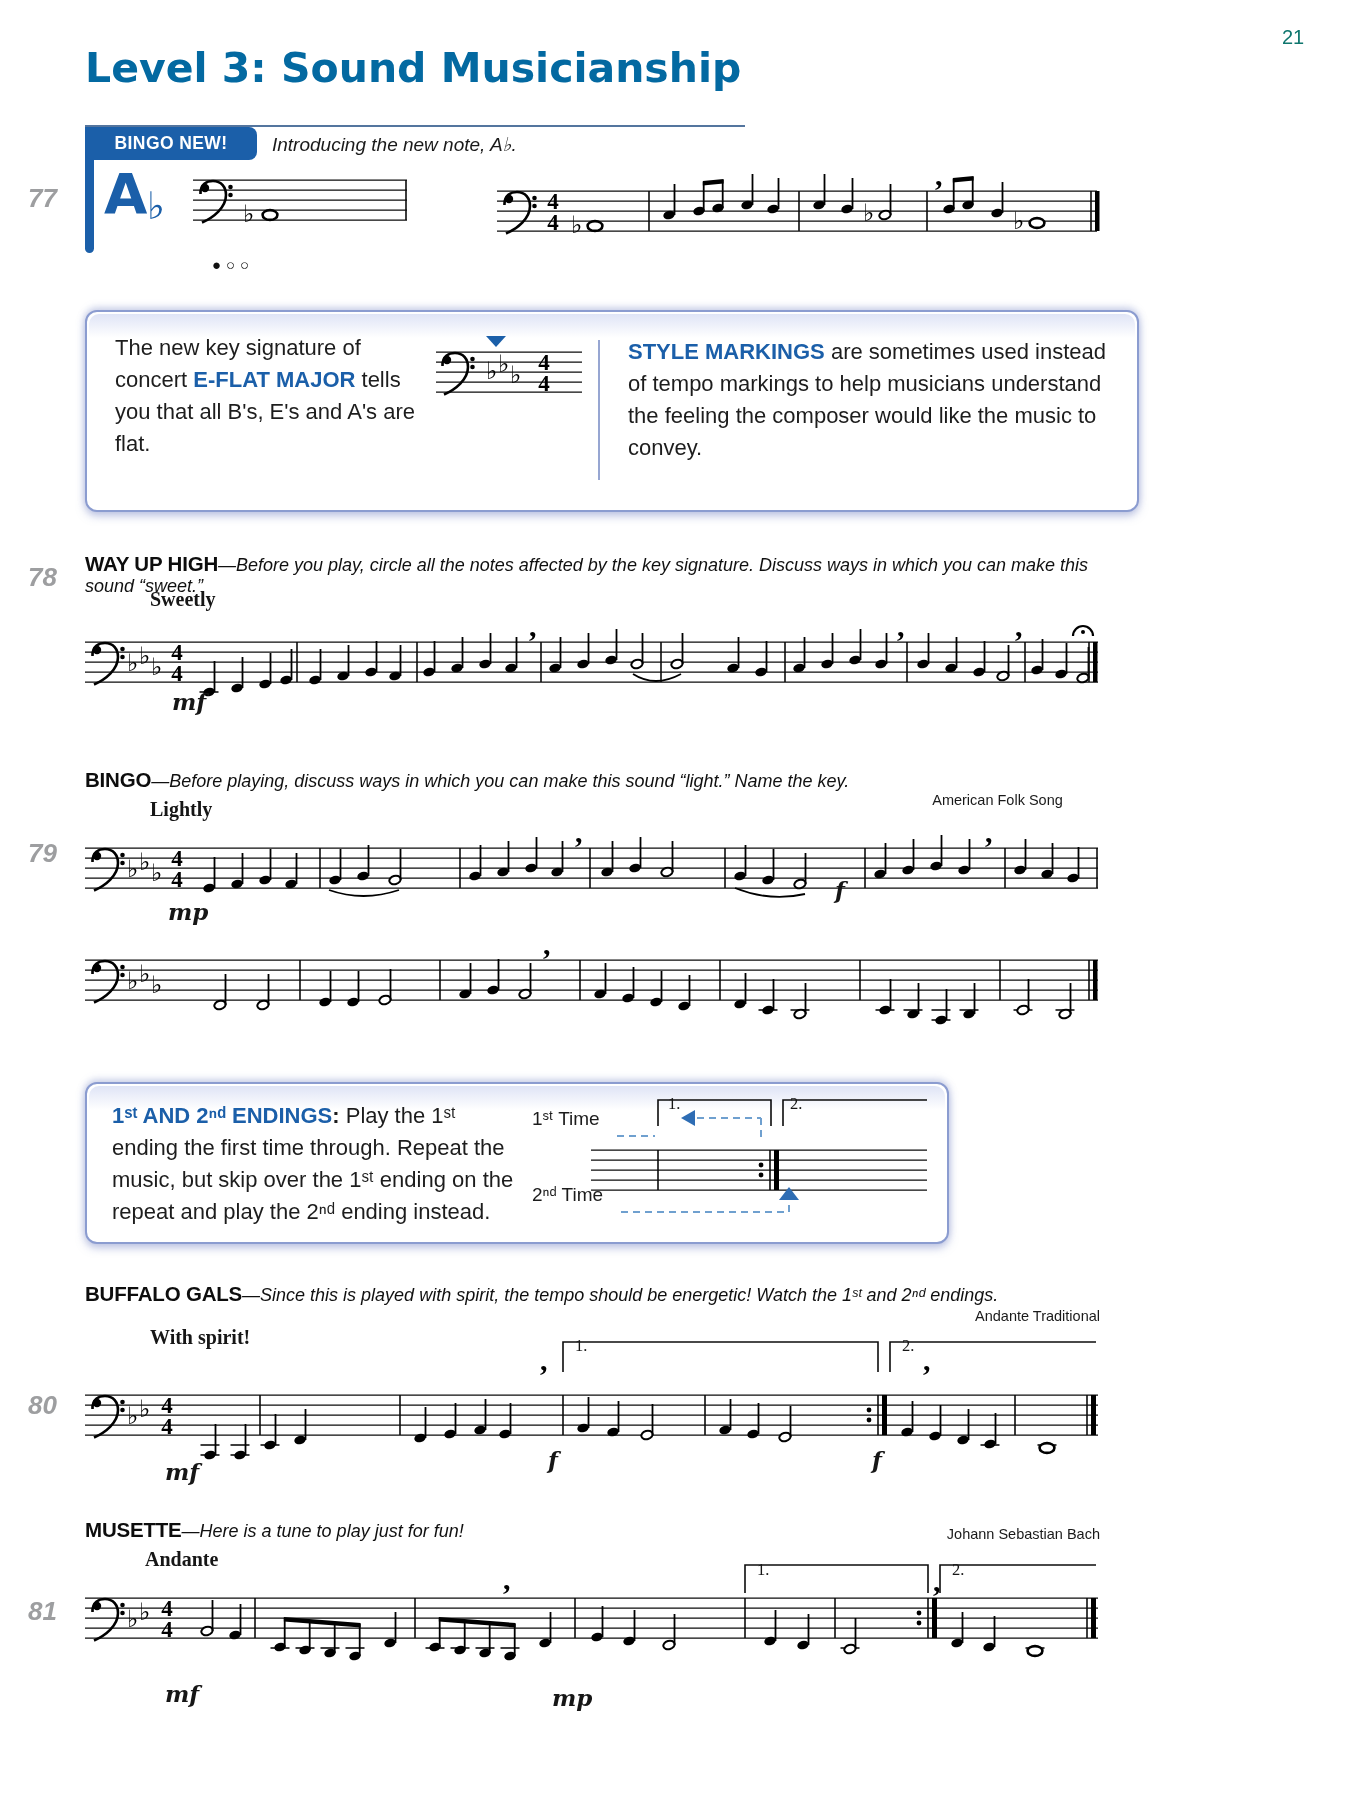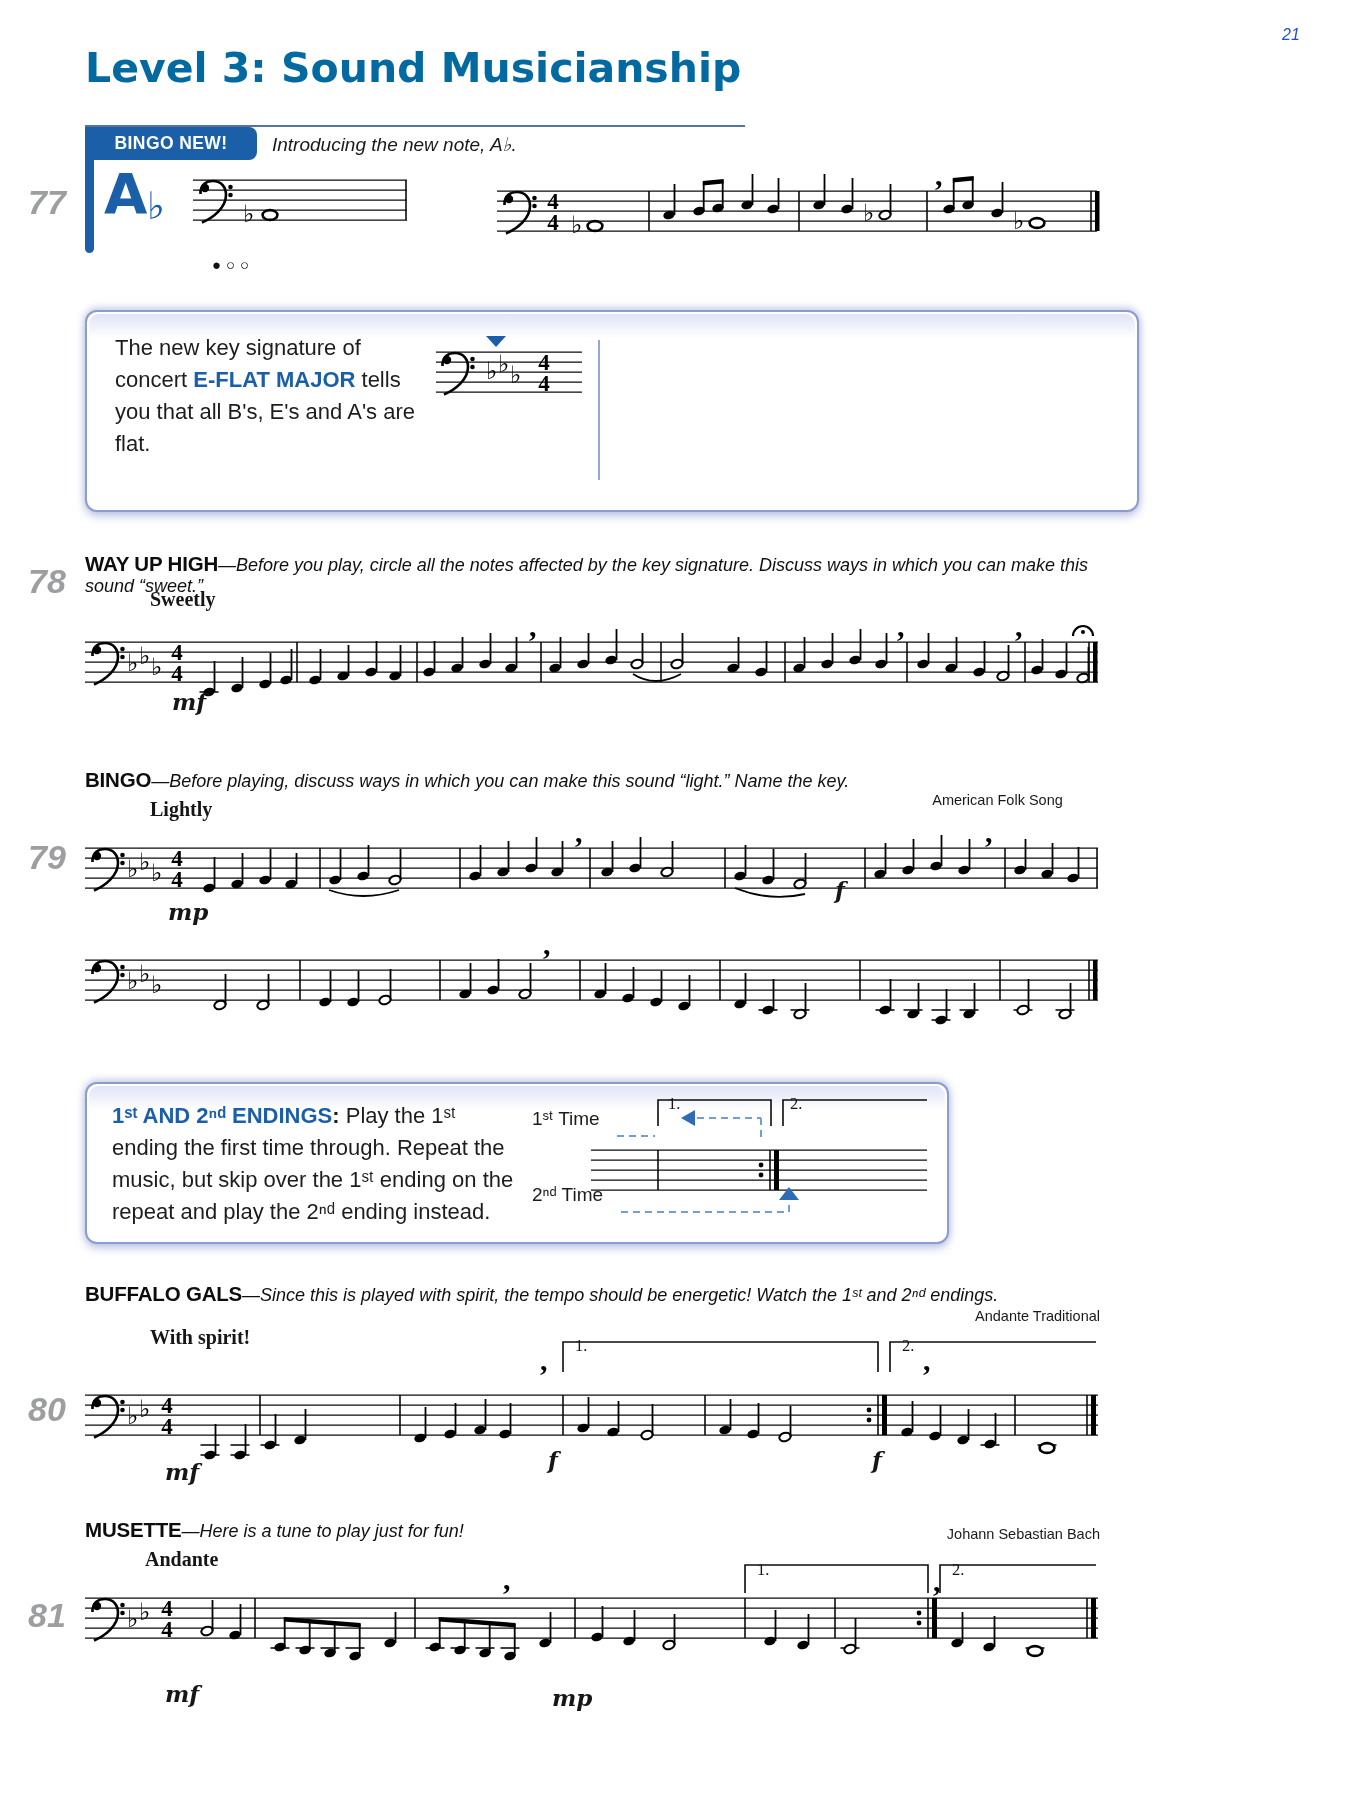--- a/index.html
+++ b/index.html
@@ -1,26 +1,26 @@
 <!DOCTYPE html>
 <html><head>
 <meta charset="utf-8">
 <style>
   html,body{margin:0;padding:0;background:#fff;}
   #page{position:relative;width:1350px;height:1800px;background:#fff;overflow:hidden;
         font-family:"Liberation Sans",sans-serif;color:#161616;}
   .abs{position:absolute;}
-  .pageno{font-size:16px;color:#1d4ed8;font-style:italic;}
+  .pageno{font-size:20px;color:#0f766e;}
   .title{font-family:"DejaVu Sans",sans-serif;font-weight:bold;font-size:41px;letter-spacing:0;color:#0369a1;}
   .snline{height:2px;background:#54759e;}
   .snbadge{background:#1b5fa9;color:#fff;font-weight:bold;font-size:17.5px;letter-spacing:.4px;
            padding:6px 0;width:172px;text-align:center;border-radius:8px;}
   .snvbar{width:9px;background:#1b5fa9;border-radius:0 0 5px 5px;}
   .sncap{font-style:italic;font-size:19px;color:#1a1a1a;}
-  .num{font-style:italic;font-weight:bold;font-size:34px;color:#9d9ea0;}
+  .num{font-style:italic;font-weight:bold;font-size:26px;color:#9d9ea0;}
   .ablabel{color:#1b5fa9;font-weight:bold;font-family:"DejaVu Sans",sans-serif;}
   .ablabel .L{font-size:56px;line-height:1;}
   .ablabel .F{font-size:38px;vertical-align:-6px;}
   .fing{font-size:15px;letter-spacing:5px;color:#111;}
   .ibox{background:#fff;border:2px solid #8b9cd0;border-radius:12px;
         box-shadow:0 4px 9px rgba(125,140,200,.5),0 -3px 7px rgba(125,140,200,.35);}
   .ibox:before{content:"";position:absolute;left:2px;right:2px;top:2px;height:24px;
         background:linear-gradient(#dfe4f6,rgba(255,255,255,0));border-radius:10px 10px 0 0;}
   .ibtxt{font-size:22px;line-height:1.45;color:#1d1d1d;}
   .blue{color:#1b5fa9;}
@@ -146,20 +146,21 @@
     <polygon points="58,4 78,4 68,15" fill="#1b5fa9"></polygon>
     <path class="sl" d="M8,20h146M8,30h146M8,40h146M8,50h146M8,60h146"></path>
     <use href="#fclef" x="12" y="20"></use>
     <text class="fl" x="58" y="47">♭</text>
       <text class="fl" x="70" y="40">♭</text>
       <text class="fl" x="82" y="51">♭</text>
     <text class="ts" x="116" y="38">4</text>
       <text class="ts" x="116" y="59">4</text>
   </svg>
   <div class="abs ibdiv" style="left:598px;top:340px;height:140px"></div>
+  <div class="abs ibtxt" style="left:628px;top:336px;width:487px"><span class="blue bold">STYLE MARKINGS</span><span> are sometimes used instead of tempo markings to help musicians understand the feeling the composer would like the music to convey.</span></div>
 
   <div class="abs songhead" style="left:85px;top:552px;width:1030px"><span class="t">WAY UP HIGH</span><span class="c">—Before you play, circle all the notes affected by the key signature. Discuss ways in which you can make this sound “sweet.”</span></div>
   <div class="abs tempo" style="left:150px;top:588px">Sweetly</div>
   <div class="abs num" style="left:28px;top:562px">78</div>
   <svg class="abs" style="left:85px;top:612px" width="1015" height="112">
     <path class="sl" d="M0,30h1013M0,40h1013M0,50h1013M0,60h1013M0,70h1013"></path>
     <use href="#fclef" x="5" y="30"></use>
     <text class="fl" x="42" y="59">♭</text>
       <text class="fl" x="54" y="52">♭</text>
       <text class="fl" x="66" y="63">♭</text>

